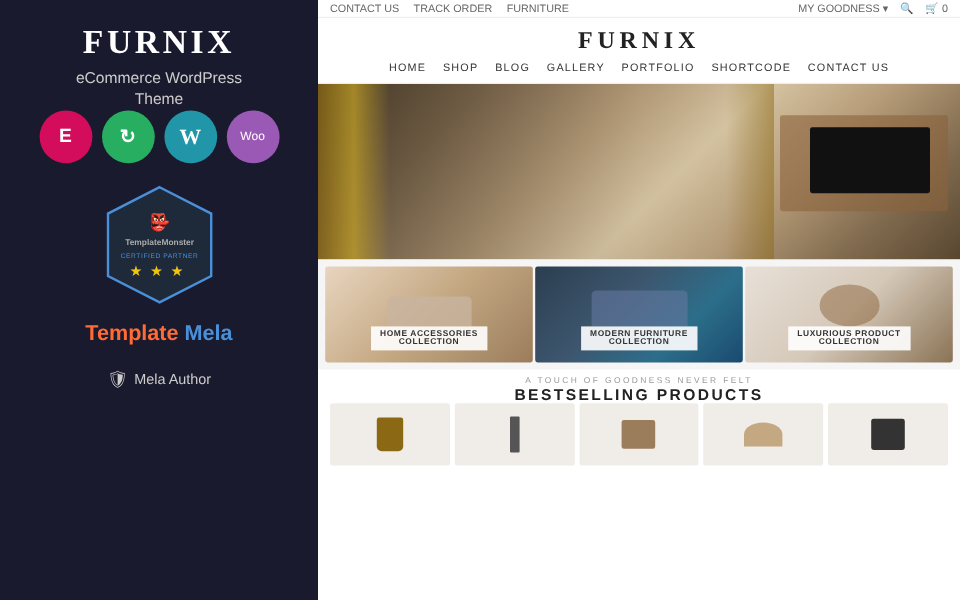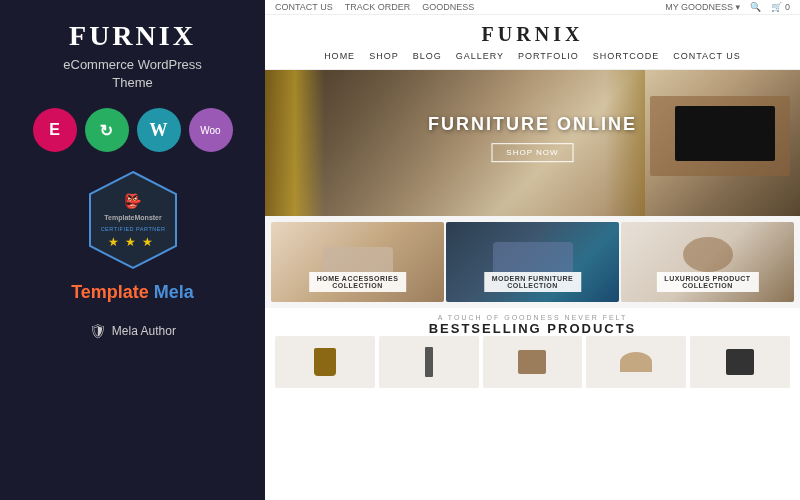--- a/index.html
+++ b/index.html
@@ -22,21 +22,20 @@
       font-weight: 900;
       letter-spacing: 3px;
       font-family: 'Georgia', serif;
       color: white;
       margin-bottom: 4px;
     }
     .left-subtitle {
       font-size: 13px;
       color: #ccc;
       text-align: center;
-      margin-bottom: 16px;
       line-height: 1.4;
     }
     .icons-row {
       display: flex;
       gap: 8px;
       margin-bottom: 18px;
     }
     .icon-circle {
       width: 44px;
       height: 44px;
@@ -379,21 +378,21 @@
     <span>Mela Author</span>
   </div>
 </div>
 
 <div class="right-panel">
 
   <div class="top-bar">
     <div class="top-bar-left">
       <span style="cursor:pointer;">CONTACT US</span>
       <span style="cursor:pointer;">TRACK ORDER</span>
-      <span style="cursor:pointer;">GOODNESS</span>
+      <span style="cursor:pointer;">FURNITURE</span>
     </div>
     <div class="top-bar-right">
       <span style="cursor:pointer;">MY GOODNESS ▾</span>
       <span style="cursor:pointer;">🔍</span>
       <span style="cursor:pointer;">🛒 0</span>
     </div>
   </div>
 
   <div class="site-header">
     <div class="site-logo">FURNIX</div>
@@ -408,24 +407,20 @@
     </nav>
   </div>
 
   <div class="hero">
     <div class="hero-room"></div>
     <div class="hero-bg"></div>
     <div class="hero-shelf"></div>
     <div class="hero-tv"></div>
     <div class="hero-curtain-left"></div>
     <div class="hero-curtain-right"></div>
-    <div class="hero-text">
-      <div class="hero-title">FURNITURE ONLINE</div>
-      <button class="hero-btn">SHOP NOW</button>
-    </div>
   </div>
 
   <div class="category-grid">
     <div class="category-card cat-bg-1">
       <div class="cat-sofa"></div>
       <div class="cat-label">HOME ACCESSORIES<br>COLLECTION</div>
     </div>
     <div class="category-card cat-bg-2">
       <div class="cat-couch"></div>
       <div class="cat-label">MODERN FURNITURE<br>COLLECTION</div>

